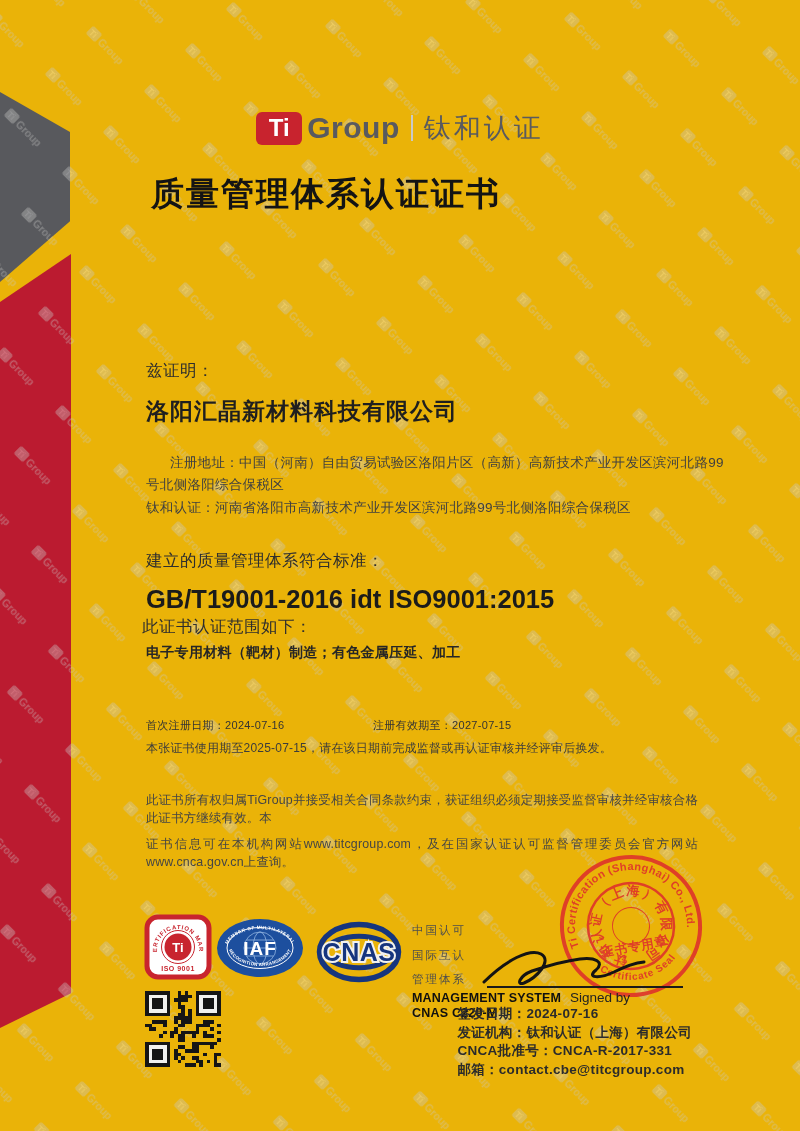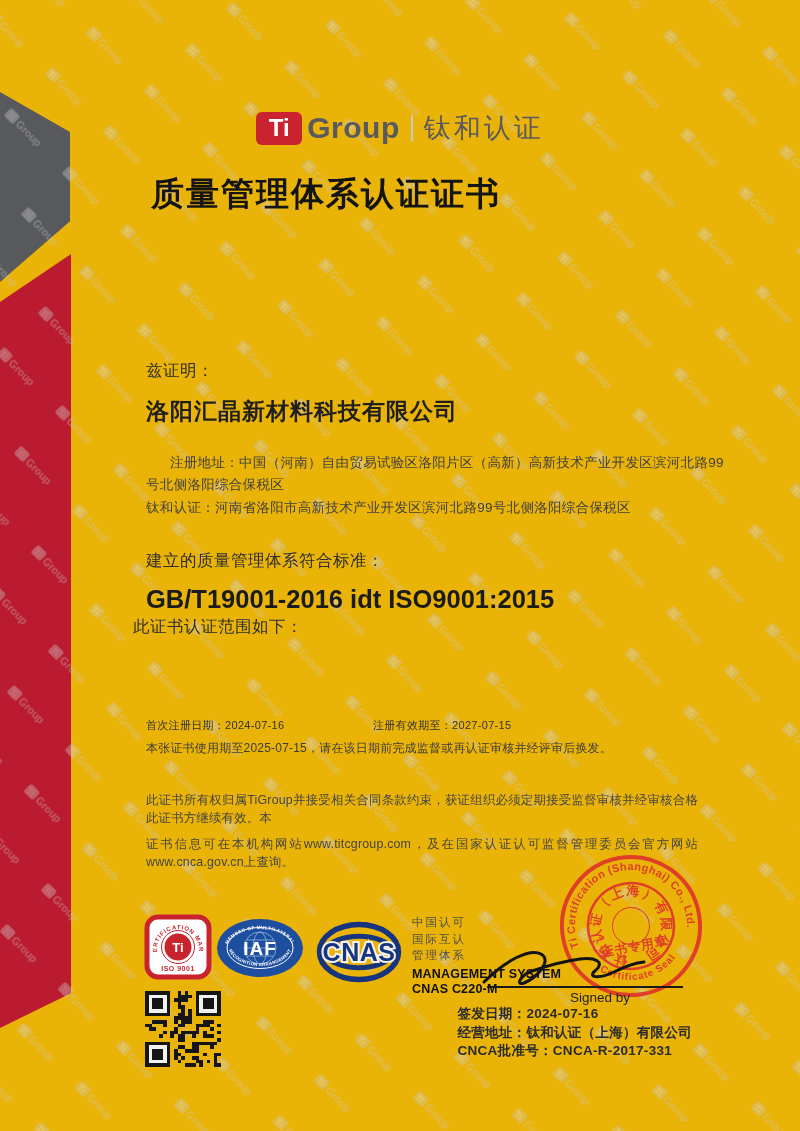--- a/index.html
+++ b/index.html
@@ -34,21 +34,21 @@
   .small  { font-size:13.5px; color:#404040; letter-spacing:.3px; line-height:20px; }
   .company { font-size:23px; font-weight:700; color:#1f1f1f; letter-spacing:1px; }
   .std-value { font-size:25.5px; font-weight:700; color:#1b1b1b; }
   .scope-value { font-size:14px; font-weight:700; color:#262626; letter-spacing:.3px; }
   .dates { font-size:11px; color:#333; letter-spacing:.3px; }
   .note  { font-size:12px; color:#3c3c3c; letter-spacing:.2px; }
   .fineprint { font-size:12.4px; color:#454545; line-height:17.5px; letter-spacing:.2px; width:552px; text-align:justify; }
 
   
   .accred-cn { font-family:"Liberation Serif","DejaVu Serif",serif; font-size:11.5px; color:#4e4e4e;
-               letter-spacing:2px; line-height:16.5px; }
+               letter-spacing:2px; line-height:16.5px;margin-top:8px; }
   .accred-en { font-size:12.5px; font-weight:700; color:#101010; line-height:15px; letter-spacing:.2px; }
 
   
   .sig-line { position:absolute; left:487px; top:986px; width:196px; height:1.5px; background:#1a1a1a; }
   .signed-by { position:absolute; left:570px; top:990px; font-size:13.5px; color:#222; }
   .footer-info { position:absolute; right:108px; top:1005px; text-align:left;
                  font-size:13.5px; font-weight:700; color:#2b2b2b; line-height:18.6px; letter-spacing:.3px; }
   .seal-wrap { position:absolute; left:556px; top:851px; width:150px; height:150px; transform:rotate(-10deg); opacity:.93; }
   .sig-wrap { position:absolute; left:478px; top:928px; width:210px; height:70px; }
   .qr-wrap { position:absolute; left:145px; top:991px; width:76px; height:76px; }
@@ -89,21 +89,22 @@
 
 
     <div class="abs lbl16" style="left:146px; top:360px;">兹证明：</div>
     <div class="abs company" style="left:146px; top:386px;margin-top:10px;">洛阳汇晶新材料科技有限公司</div>
     <div class="abs small" style="left:146px; top:453px; width:566px;margin-left:24px;">注册地址：中国（河南）自由贸易试验区洛阳片区（高新）高新技术产业开发区滨河北路99</div>
     <div class="abs small" style="left:146px; top:475px;">号北侧洛阳综合保税区</div>
     <div class="abs small" style="left:146px; top:498px; width:566px;">钛和认证：河南省洛阳市高新技术产业开发区滨河北路99号北侧洛阳综合保税区</div>
 
     <div class="abs lbl16" style="left:146px; top:550px;">建立的质量管理体系符合标准：</div>
     <div class="abs std-value" style="left:146px; top:577px;margin-top:8px;">GB/T19001-2016 idt ISO9001:2015</div>
-    <div class="abs lbl16" style="left:133px; top:616px;">此证书认证范围如下：</div>
+    <div class="abs lbl16" style="left:142px; top:616px;">此证书认证范围如下：</div>
+    <div class="abs scope-value" style="left:146px; top:644px;">电子专用材料（靶材）制造；有色金属压延、加工</div>
 
     <div class="abs dates" style="left:146px; top:718px;">
       <span>首次注册日期：</span><span>2024-07-16</span>
     </div>
     <div class="abs dates" style="left:373px; top:718px;">
       <span>注册有效期至：</span><span>2027-07-15</span>
     </div>
     <div class="abs note" style="left:146px; top:740px;">本张证书使用期至2025-07-15，请在该日期前完成监督或再认证审核并经评审后换发。</div>
 
     <div class="abs fineprint" style="left:146px; top:792px;">此证书所有权归属TiGroup并接受相关合同条款约束，获证组织必须定期接受监督审核并经审核合格此证书方继续有效。本</div>
@@ -185,22 +186,23 @@
     </svg>
 
     <svg class="sig-wrap" viewBox="0 0 210 70">
       <path d="M6,54 C28,32 52,20 63,26 C75,33 58,50 46,55 C38,58 41,48 54,43 C72,37 86,33 102,31 C117,29 127,34 118,42 C108,50 121,51 136,44 C146,39 156,35 166,34" fill="none" stroke="#141414" stroke-width="3" stroke-linecap="round"></path>
     </svg>
     <div class="sig-line"></div>
     <div class="signed-by">Signed by</div>
 
     <div class="footer-info">
       <div><span>签发日期：</span><span>2024-07-16</span></div>
-      <div><span>经营地址：</span><span>钛和认证（上海）有限公司</span></div>
+      <div><span>发证机构：</span><span>钛和认证（上海）有限公司</span></div>
       <div><span>CNCA批准号：</span><span>CNCA-R-2017-331</span></div>
+      <div><span>邮箱：</span><span>contact.cbe@titcgroup.com</span></div>
     </div>
 
     <svg class="qr-wrap" viewBox="0 0 21 21" shape-rendering="crispEdges">
         <rect x="9" y="0" width="1" height="1" fill="#151515"></rect>
         <rect x="11" y="0" width="1" height="1" fill="#151515"></rect>
         <rect x="9" y="1" width="1" height="1" fill="#151515"></rect>
         <rect x="10" y="1" width="1" height="1" fill="#151515"></rect>
         <rect x="11" y="1" width="1" height="1" fill="#151515"></rect>
         <rect x="12" y="1" width="1" height="1" fill="#151515"></rect>
         <rect x="8" y="2" width="1" height="1" fill="#151515"></rect>

